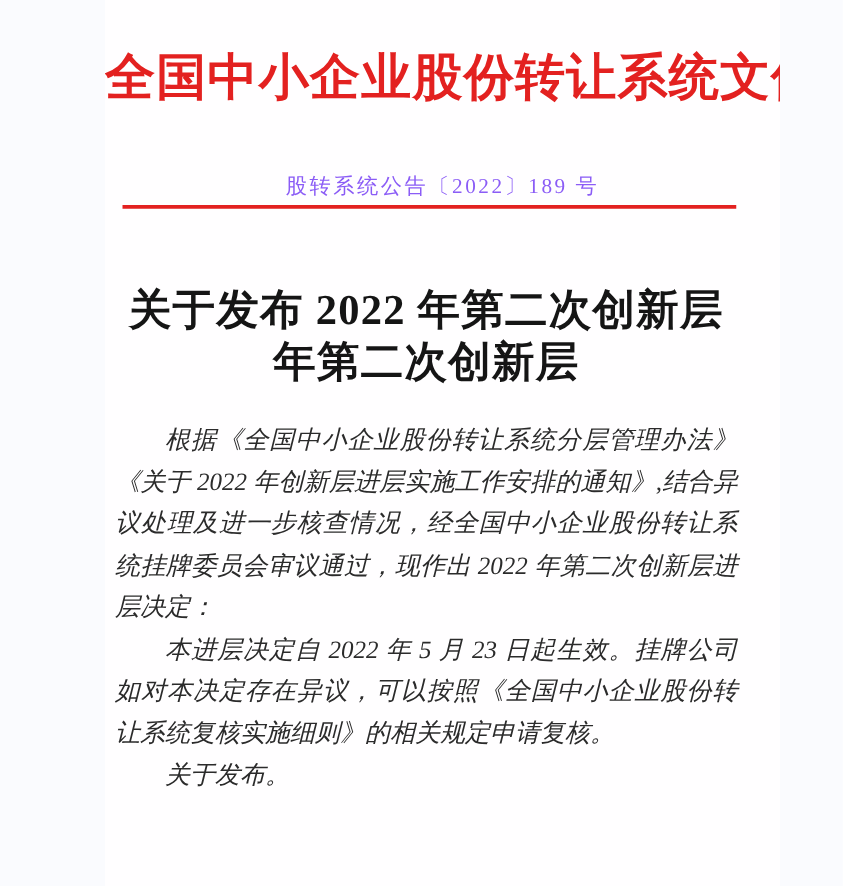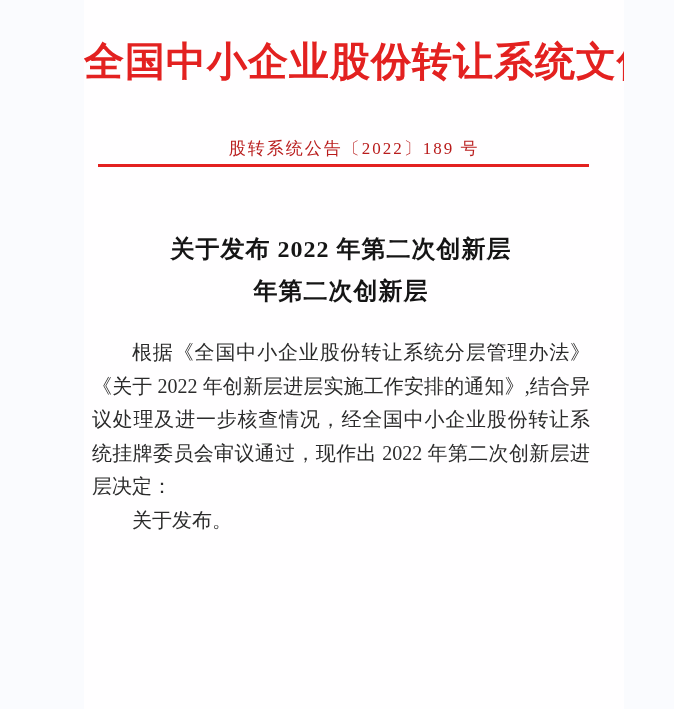--- a/index.html
+++ b/index.html
@@ -36,58 +36,59 @@
     letter-spacing: 1px;
     line-height: 56px;
     white-space: nowrap;
   }
   .doc-number {
     position: absolute;
     top: 138px;
     left: 0;
     width: 100%;
     text-align: center;
-    color: #b91c1c;
+    color: #8b5cf6;
     font-size: 17px;
     letter-spacing: 2px;
     line-height: 22px;
   }
   .red-line {
     position: absolute;
     top: 164px;
     left: 14px;
     width: 491px;
     height: 3px;
     background: #e32120;
   }
   .heading {
     position: absolute;
     top: 228px;
     left: 8px;
     width: 498px;
     text-align: center;
     color: #151515;
-    font-size: 24px;
+    font-size: 34px;
     font-weight: bold;
     line-height: 42px;
     letter-spacing: 1px;
   }
   .body-text {
     position: absolute;
     top: 336px;
     left: 8px;
     width: 498px;
     color: #2b2b2b;
     font-size: 20px;
     line-height: 33.5px;
     text-align: justify;
   }
   .body-text p {
     text-indent: 2em;
     word-break: break-all;
+    font-style: italic;
   }
 </style>
 </head>
 <body>
 
 <div class="screen">
   <div class="page">
 
     <div class="org-title">全国中小企业股份转让系统文件</div>
 
@@ -95,17 +96,18 @@
 
     <div class="red-line"></div>
 
     <div class="heading">
       <div>关于发布 2022 年第二次创新层</div>
       <div>年第二次创新层</div>
     </div>
 
     <div class="body-text">
       <p>根据《全国中小企业股份转让系统分层管理办法》《关于 2022 年创新层进层实施工作安排的通知》,结合异议处理及进一步核查情况，经全国中小企业股份转让系统挂牌委员会审议通过，现作出 2022 年第二次创新层进层决定：</p>
+      <p>本进层决定自 2022 年 5 月 23 日起生效。挂牌公司如对本决定存在异议，可以按照《全国中小企业股份转让系统复核实施细则》的相关规定申请复核。</p>
       <p>关于发布。</p>
     </div>
 
   </div>
 </div>
 
 </body></html>

